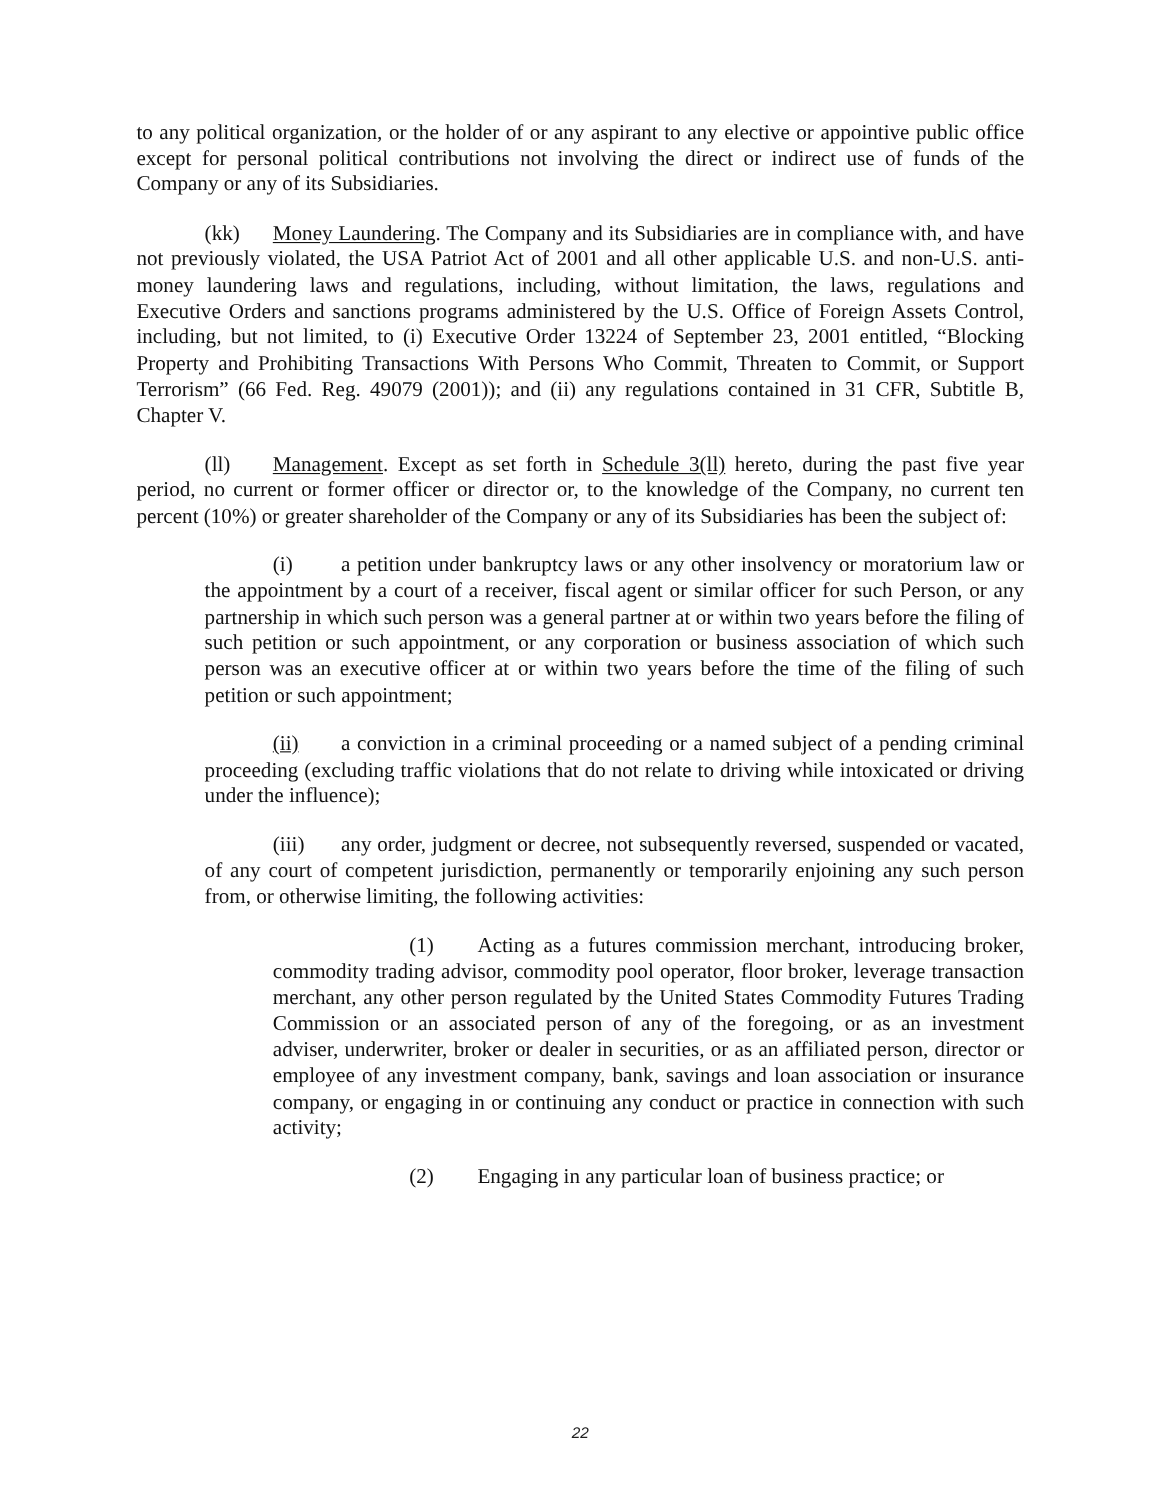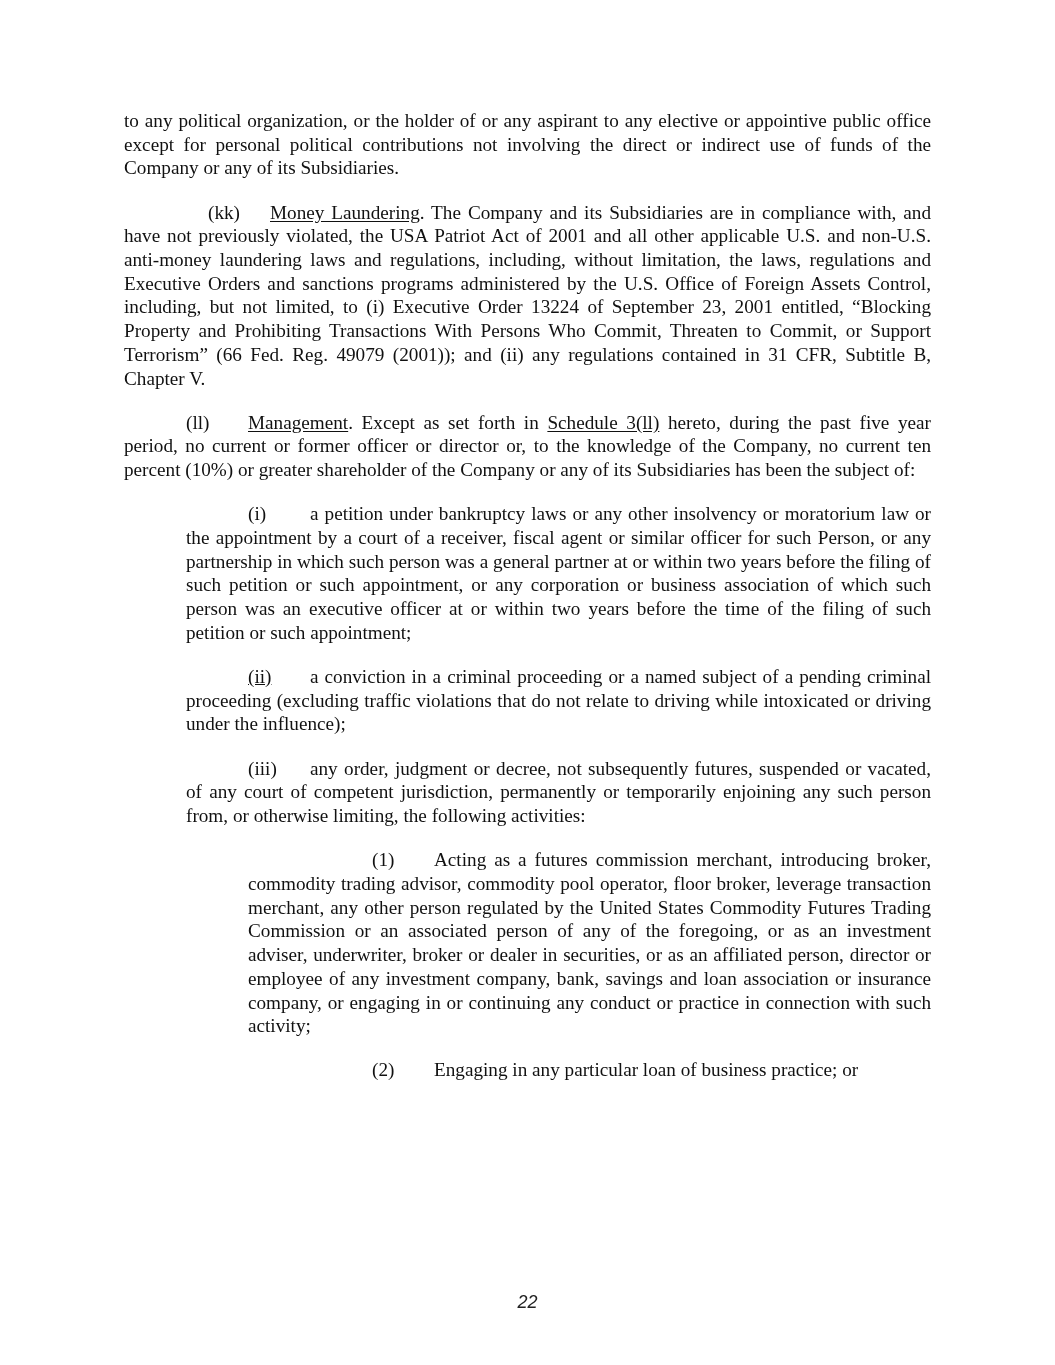--- a/index.html
+++ b/index.html
@@ -30,36 +30,36 @@
     }
     .indent0 { margin-left: 0; }
     .indent1 { margin-left: 62px; }
     .indent2 { margin-left: 124px; }
     .first-tab1 { text-indent: 62px; }
     .first-tab2 { text-indent: 124px; }
     .label {
       display: inline-block;
       text-indent: 0;
     }
-    .lbl-kk { width: 62px; margin-left: 22px; }
+    .lbl-kk { width: 62px; }
     .lbl-ll { width: 62px; }
     .lbl-i { width: 62px; }
     .lbl-ii { width: 62px; text-decoration: underline; }
     .lbl-iii { width: 62px; }
     .lbl-num { width: 62px; }
     u { text-decoration: underline; text-underline-offset: 2px; }
     .page-number {
       position: absolute;
       left: 0;
       width: 1055px;
       top: 1291px;
       text-align: center;
       font-family: "Liberation Sans", "DejaVu Sans", sans-serif;
       font-style: italic;
-      font-size: 18px;
+      font-size: 14px;
       color: #222222;
     }
     .last-line-left { text-align-last: left; }
   </style>
 </head>
 <body>
 
 <div class="page">
 
   <p class="indent0 last-line-left">
@@ -67,21 +67,21 @@
   </p>
 
   <p class="indent0 first-tab1 last-line-left"><span class="label lbl-kk">(kk)</span><u>Money Laundering</u><span>.</span><span> The Company and its Subsidiaries are in compliance with, and have not previously violated, the USA Patriot Act of 2001 and all other applicable U.S. and non-U.S. anti-money laundering laws and regulations, including, without limitation, the laws, regulations and Executive Orders and sanctions programs administered by the U.S. Office of Foreign Assets Control, including, but not limited, to (i) Executive Order 13224 of September 23, 2001 entitled, “Blocking Property and Prohibiting Transactions With Persons Who Commit, Threaten to Commit, or Support Terrorism” (66 Fed. Reg. 49079 (2001)); and (ii) any regulations contained in 31 CFR, Subtitle B, Chapter V.</span></p>
 
   <p class="indent0 first-tab1 last-line-left"><span class="label lbl-ll">(ll)</span><u>Management</u><span>.</span><span> Except as set forth in </span><u>Schedule 3(ll)</u><span> hereto, during the past five year period, no current or former officer or director or, to the knowledge of the Company, no current ten percent (10%) or greater shareholder of the Company or any of its Subsidiaries has been the subject of:</span></p>
 
   <p class="indent1 first-tab1 last-line-left"><span class="label lbl-i">(i)</span><span>a petition under bankruptcy laws or any other insolvency or moratorium law or the appointment by a court of a receiver, fiscal agent or similar officer for such Person, or any partnership in which such person was a general partner at or within two years before the filing of such petition or such appointment, or any corporation or business association of which such person was an executive officer at or within two years before the time of the filing of such petition or such appointment;</span></p>
 
   <p class="indent1 first-tab1 last-line-left"><span class="label lbl-ii">(ii)</span><span>a conviction in a criminal proceeding or a named subject of a pending criminal proceeding (excluding traffic violations that do not relate to driving while intoxicated or driving under the influence);</span></p>
 
-  <p class="indent1 first-tab1 last-line-left"><span class="label lbl-iii">(iii)</span><span>any order, judgment or decree, not subsequently futures, suspended or vacated, of any court of competent jurisdiction, permanently or temporarily enjoining any such person from, or otherwise limiting, the following activities:</span></p>
+  <p class="indent1 first-tab1 last-line-left"><span class="label lbl-iii">(iii)</span><span>any order, judgment or decree, not subsequently reversed, suspended or vacated, of any court of competent jurisdiction, permanently or temporarily enjoining any such person from, or otherwise limiting, the following activities:</span></p>
 
   <p class="indent2 first-tab2 last-line-left"><span class="label lbl-num">(1)</span><span>Acting as a futures commission merchant, introducing broker, commodity trading advisor, commodity pool operator, floor broker, leverage transaction merchant, any other person regulated by the United States Commodity Futures Trading Commission or an associated person of any of the foregoing, or as an investment adviser, underwriter, broker or dealer in securities, or as an affiliated person, director or employee of any investment company, bank, savings and loan association or insurance company, or engaging in or continuing any conduct or practice in connection with such activity;</span></p>
 
   <p class="indent2 first-tab2 last-line-left"><span class="label lbl-num">(2)</span><span>Engaging in any particular loan of business practice; or</span></p>
 
 
 </div>
 
 <div class="page-number">22</div>
 

